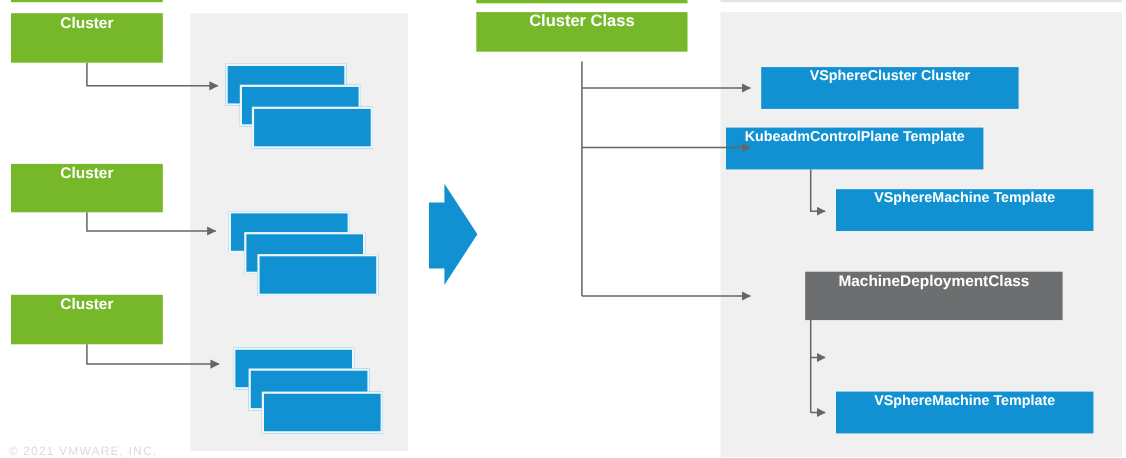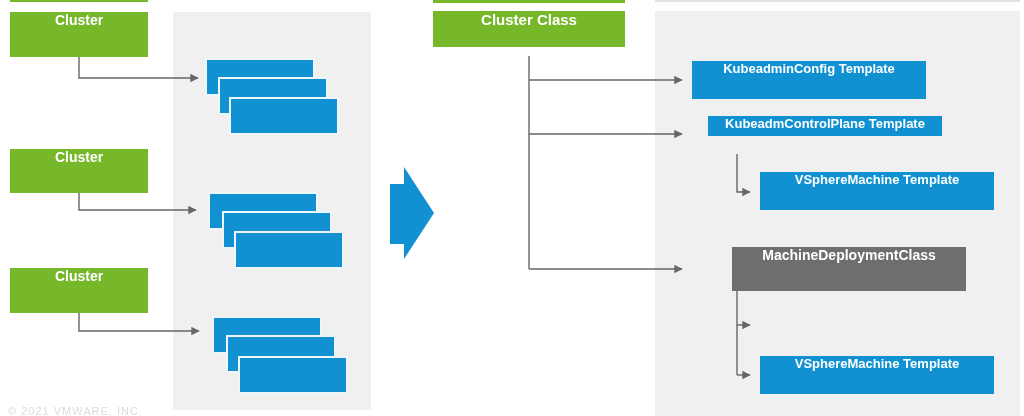--- a/index.html
+++ b/index.html
@@ -60,23 +60,23 @@
 
   <div class="stack-card" style="left:212px;top:316px;"></div>
   <div class="stack-card" style="left:226px;top:335px;"></div>
   <div class="stack-card" style="left:238px;top:356px;"></div>
 
   <div class="node green" style="left:433px;top:11px;width:192px;height:36px;font-size:15px;">
     <span>Cluster Class</span>
   </div>
 
   <div class="node blue" style="left:692px;top:61px;width:234px;height:38px;">
-    <span>KubeadminConfig Template</span>
+    <span>VSphereCluster Cluster</span>
   </div>
-  <div class="node blue" style="left:708px;top:116px;width:234px;height:20px;">
+  <div class="node blue" style="left:660px;top:116px;width:234px;height:38px;">
     <span>KubeadmControlPlane Template</span>
   </div>
   <div class="node blue" style="left:760px;top:172px;width:234px;height:38px;">
     <span>VSphereMachine Template</span>
   </div>
   <div class="node darkgray" style="left:692px;top:247px;width:234px;height:44px;margin-left:40px;">
     <span>MachineDeploymentClass</span>
   </div>
   <div class="node blue" style="left:760px;top:356px;width:234px;height:38px;">
     <span>VSphereMachine Template</span>

